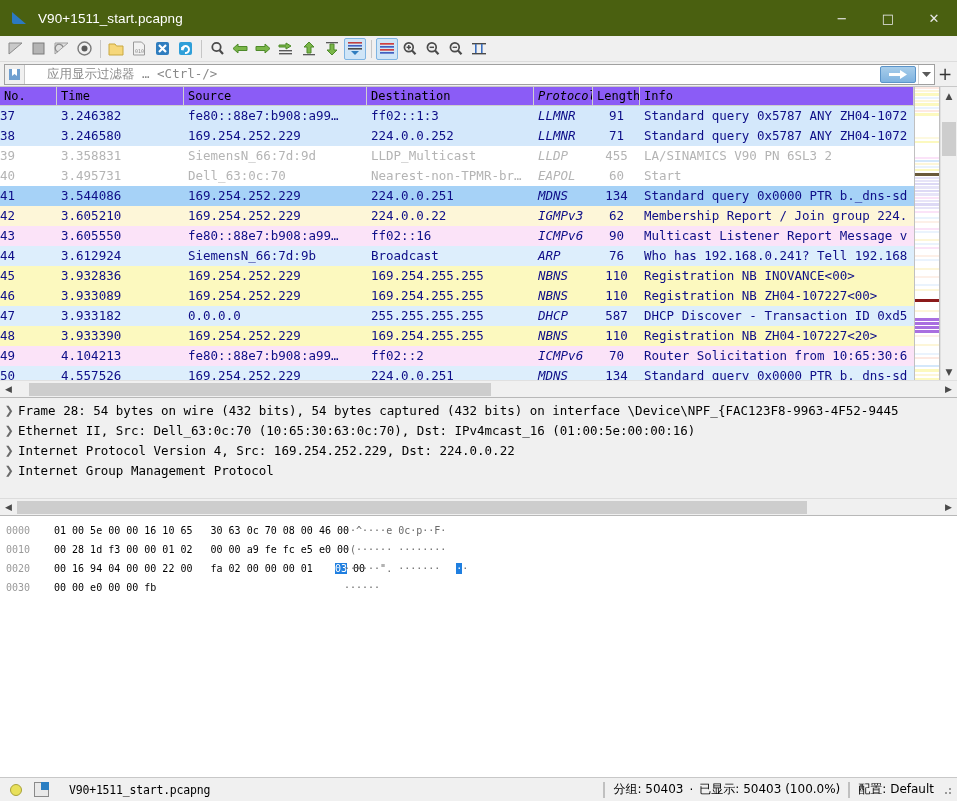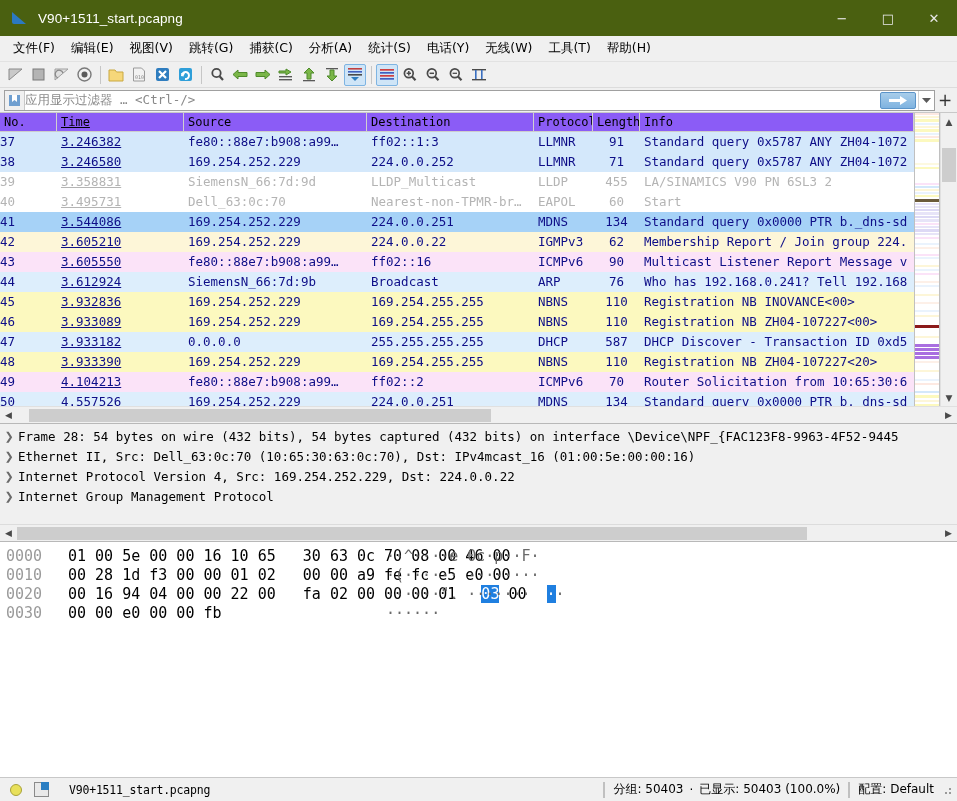--- a/index.html
+++ b/index.html
@@ -108,21 +108,21 @@
   }
   .filter-bookmark {
     width: 20px; height: 19px;
     display: flex; align-items: center; justify-content: center;
     background: #f0f0f0;
     border-right: 1px solid #c8c8c8;
     flex: 0 0 20px;
   }
   .filter-text {
     flex: 1;
-    padding-left: 0;
+    padding-left: 22px;
     color: #8a8a8a;
     font-size: 12.5px;
     font-family: "DejaVu Sans Mono", monospace;
     white-space: nowrap; overflow: hidden;
   }
   .filter-go {
     width: 36px; height: 17px;
     background: linear-gradient(#a8cdea,#7fb3e0);
     border: 1px solid #5b94c9;
     display: flex; align-items: center; justify-content: center;
@@ -157,24 +157,24 @@
     border-bottom: 1px solid #cdcdcd;
     font-family: "DejaVu Sans Mono", monospace;
     font-size: 12px;
   }
   .col-head div {
     border-right: 1px solid #d0d0d0;
     padding-left: 4px; line-height: 18px;
     color: #000; overflow: hidden; white-space: nowrap;
   }
   .c-no   { width: 57px; }
-  .c-time { width: 127px; text-decoration: underline; }
+  .c-time { width: 127px; }
   .c-src  { width: 183px; }
   .c-dst  { width: 167px; }
-  .c-proto{ width: 59px; }
+  .c-proto{ width: 59px; font-style: italic; }
   .c-len  { width: 47px; }
   .c-info { flex: 1; }
 
   .prow {
     display: flex; height: 20px;
     font-family: "DejaVu Sans Mono", monospace;
     font-size: 12.5px;
     line-height: 20px;
     white-space: nowrap;
   }
@@ -277,22 +277,21 @@
   .hex-pane {
     flex: 1;
     background: #ffffff;
     border-top: 1px solid #b8b8b8;
     padding: 5px 0 0 6px;
     overflow: hidden;
   }
   .hrow {
     display: flex; height: 19px; line-height: 19px;
     font-family: "DejaVu Sans Mono", monospace;
-    font-size: 15px;
-    gap: 14px;
+    font-size: 10px;
   }
   .h-off { width: 48px; color: #9a9a9a; }
   .h-hex { width: 276px; color: #000; white-space: pre; }
   .h-gap { width: 14px; }
   .h-asc { color: #6a6a6a; white-space: pre; }
   .hsel { background: #1f7fe0; color: #fff; margin-left: 16px; }
 
   
   .statusbar {
     height: 24px; flex: 0 0 24px;
@@ -347,33 +346,20 @@
       <div class="shark-fin"></div>
     </div>
     <div class="title-text">V90+1511_start.pcapng</div>
     <div class="win-controls">
       <div class="win-btn">−</div>
       <div class="win-btn">□</div>
       <div class="win-btn close">✕</div>
     </div>
   </div>
 
-  <div class="menubar">
-    <div class="menu-item">文件(F)</div>
-    <div class="menu-item">编辑(E)</div>
-    <div class="menu-item">视图(V)</div>
-    <div class="menu-item">跳转(G)</div>
-    <div class="menu-item">捕获(C)</div>
-    <div class="menu-item">分析(A)</div>
-    <div class="menu-item">统计(S)</div>
-    <div class="menu-item">电话(Y)</div>
-    <div class="menu-item">无线(W)</div>
-    <div class="menu-item">工具(T)</div>
-    <div class="menu-item">帮助(H)</div>
-  </div>
 
   <div class="toolbar">
     <div class="tb-btn">
       <svg width="17" height="15">
           <polygon points="2,13 15,13 15,2" fill="#c9c9c9" stroke="#8a8a8a" stroke-width="1" transform="rotate(180 8.5 7.5)"></polygon>
         </svg>
     </div>
     <div class="tb-btn">
       <svg width="15" height="15">
           <rect x="2" y="2" width="11" height="11" fill="#b4b4b4" stroke="#7a7a7a"></rect>

